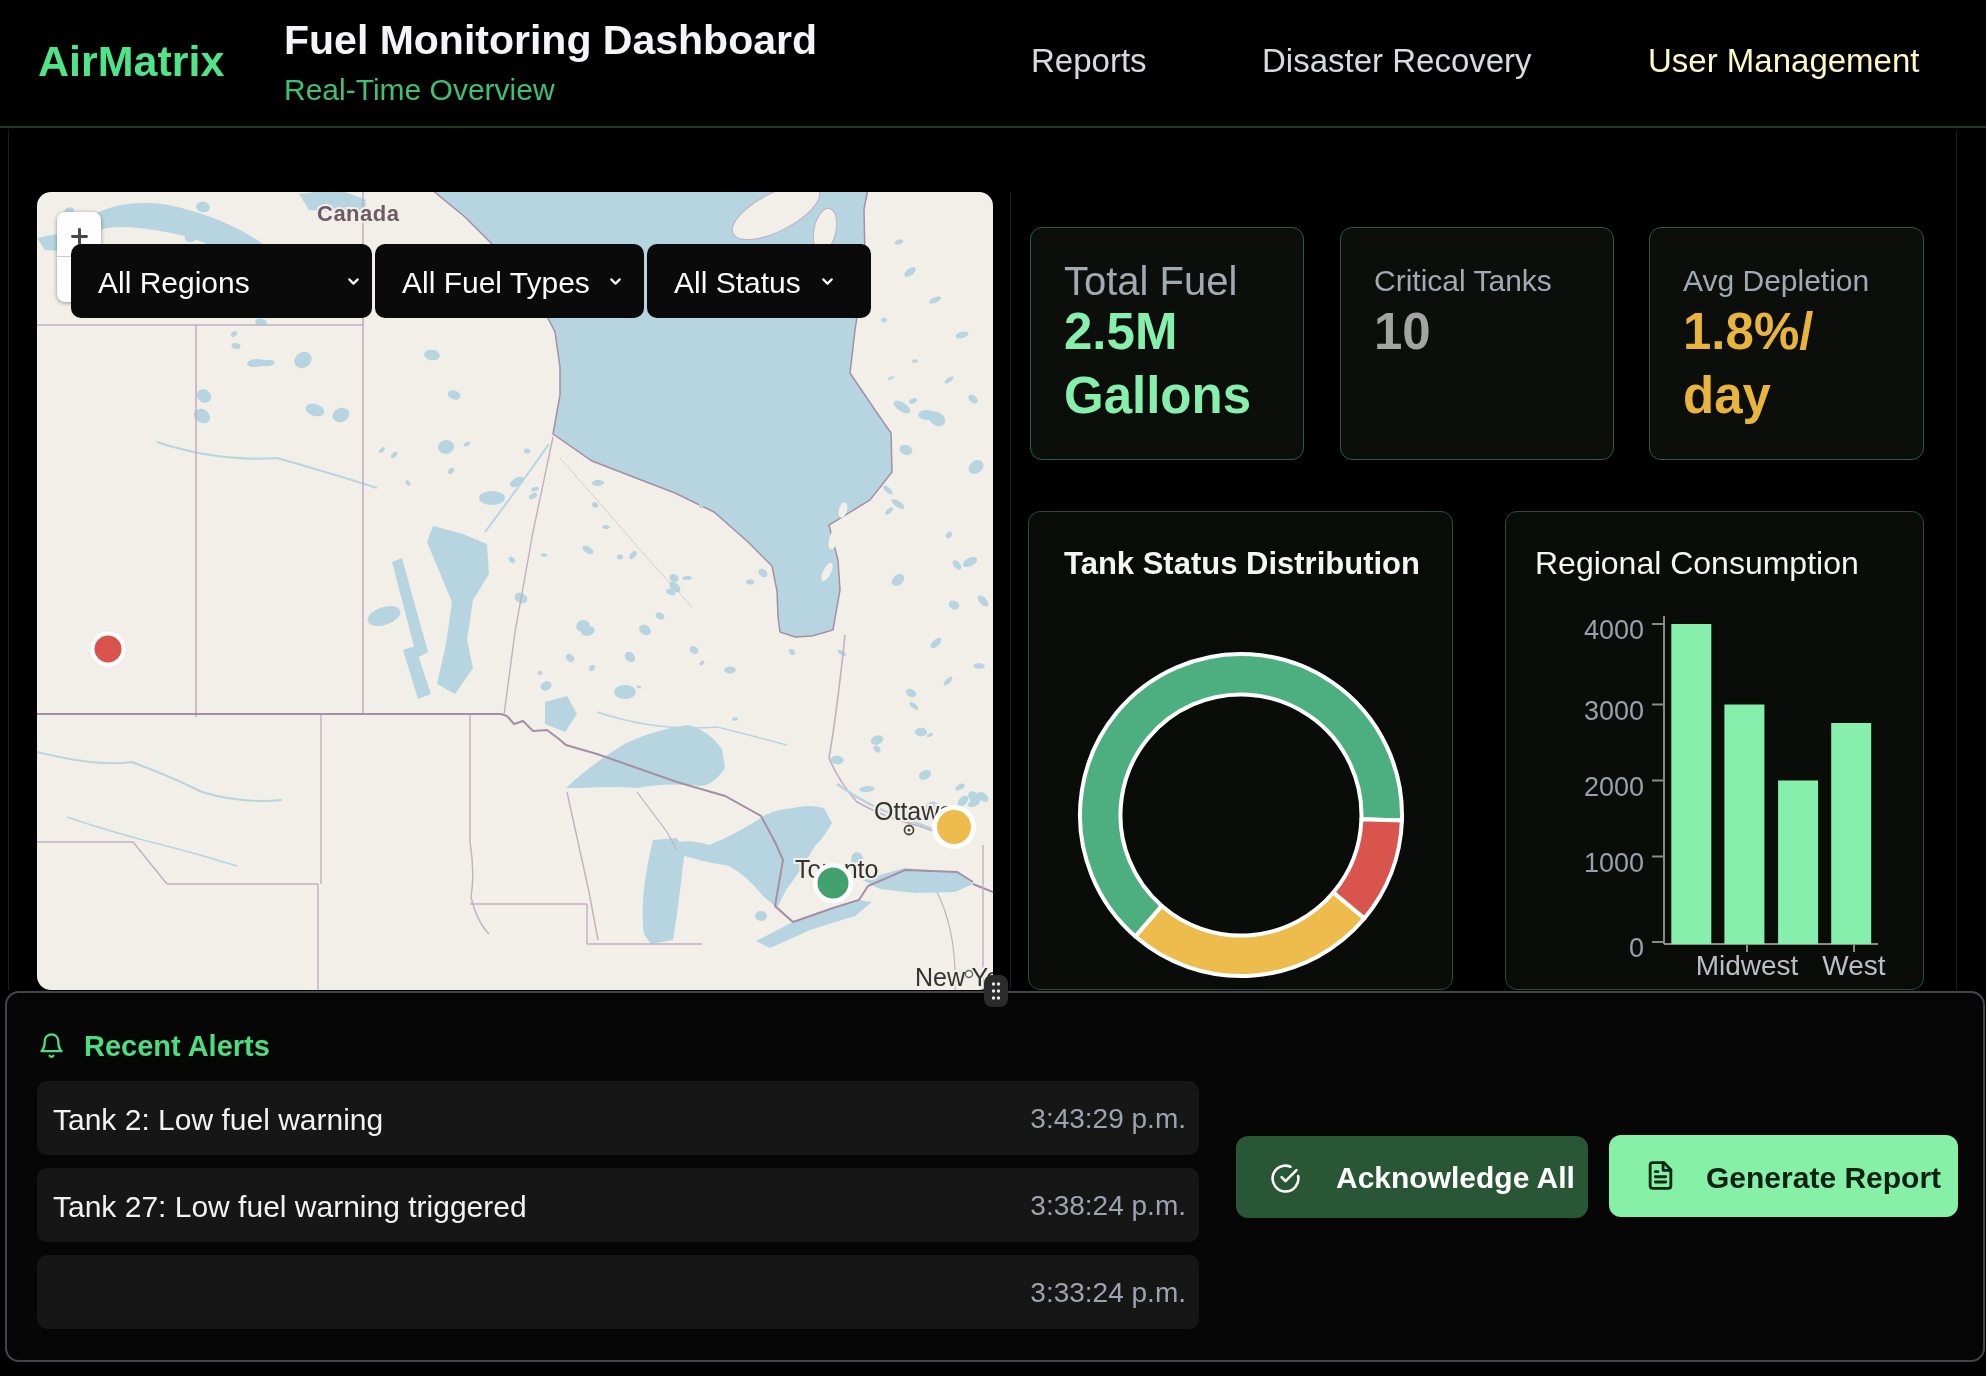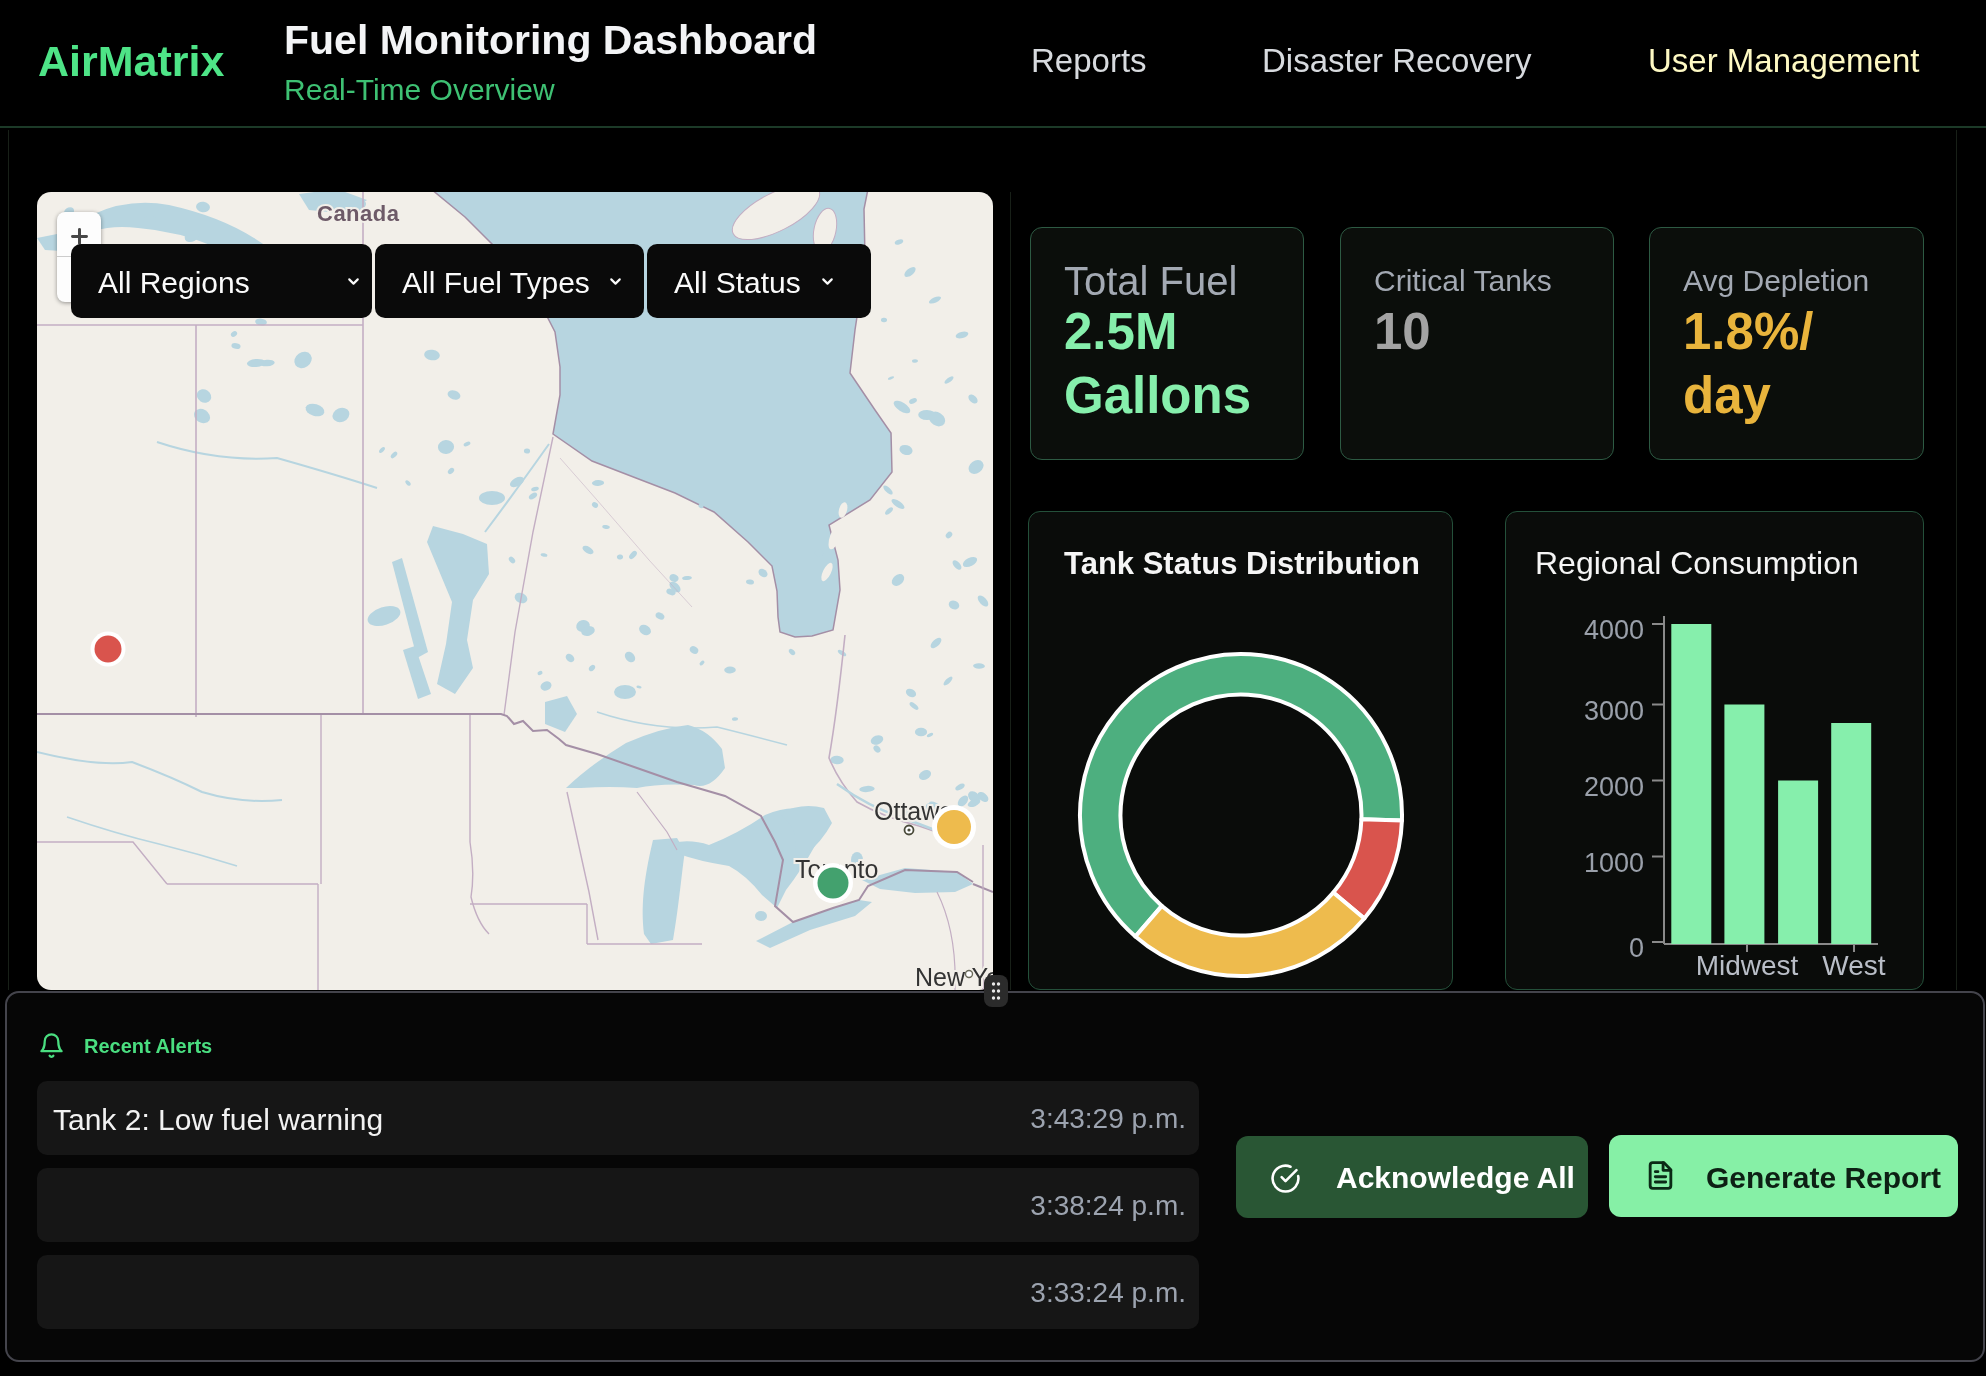--- a/index.html
+++ b/index.html
@@ -251,26 +251,27 @@
       <path d="M737,752 V760" stroke="#8a8a8a" stroke-width="2"></path>
       <path d="M844,752 V760" stroke="#8a8a8a" stroke-width="2"></path>
       <text x="737" y="783" font-size="28" fill="#b9bec7" text-anchor="middle" font-family="Liberation Sans, sans-serif">Midwest</text>
       <text x="844" y="783" font-size="28" fill="#b9bec7" text-anchor="middle" font-family="Liberation Sans, sans-serif">West</text>
     </svg></div>
 <div class="abs" style="left:5px;top:991px;width:1980px;height:371px;background:#060606;border:2px solid #44444c;border-radius:14px"></div>
 <div class="abs" style="left:38px;top:1031px;width:27px;height:29px"><svg width="27" height="29" viewBox="0 0 24 24" fill="none" stroke="#4ade80" stroke-width="2" stroke-linecap="round" stroke-linejoin="round">
       <path d="M6 8a6 6 0 0 1 12 0c0 7 3 9 3 9H3s3-2 3-9"></path>
       <path d="M10.3 21a1.94 1.94 0 0 0 3.4 0"></path>
     </svg></div>
-<div class="abs" style="left:84px;top:1032px;font-size:20px;line-height:29px;font-weight:bold;color:#4ade80">Recent Alerts</div>
+<div class="abs" style="left:84px;top:1032px;font-size:29px;line-height:29px;font-weight:bold;color:#4ade80">Recent Alerts</div>
 <div class="row" style="top:1081px">
     <span class="rt">Tank 2: Low fuel warning</span>
     <span class="tm">3:43:29 p.m.</span>
   </div>
 <div class="row" style="top:1168px">
+    <span class="rt">Tank 27: Low fuel warning triggered</span>
     <span class="tm">3:38:24 p.m.</span>
   </div>
 <div class="row" style="top:1255px">
     <span class="tm">3:33:24 p.m.</span>
   </div>
 <div class="abs" style="left:984px;top:975px;width:24px;height:32px;background:#2b2b2b;border-radius:8px"><svg width="24" height="32" viewBox="0 0 24 32">
       <g fill="#e8e8e8">
         <circle cx="9.5" cy="9" r="1.7"></circle>
         <circle cx="14.5" cy="9" r="1.7"></circle>
         <circle cx="9.5" cy="16" r="1.7"></circle>

